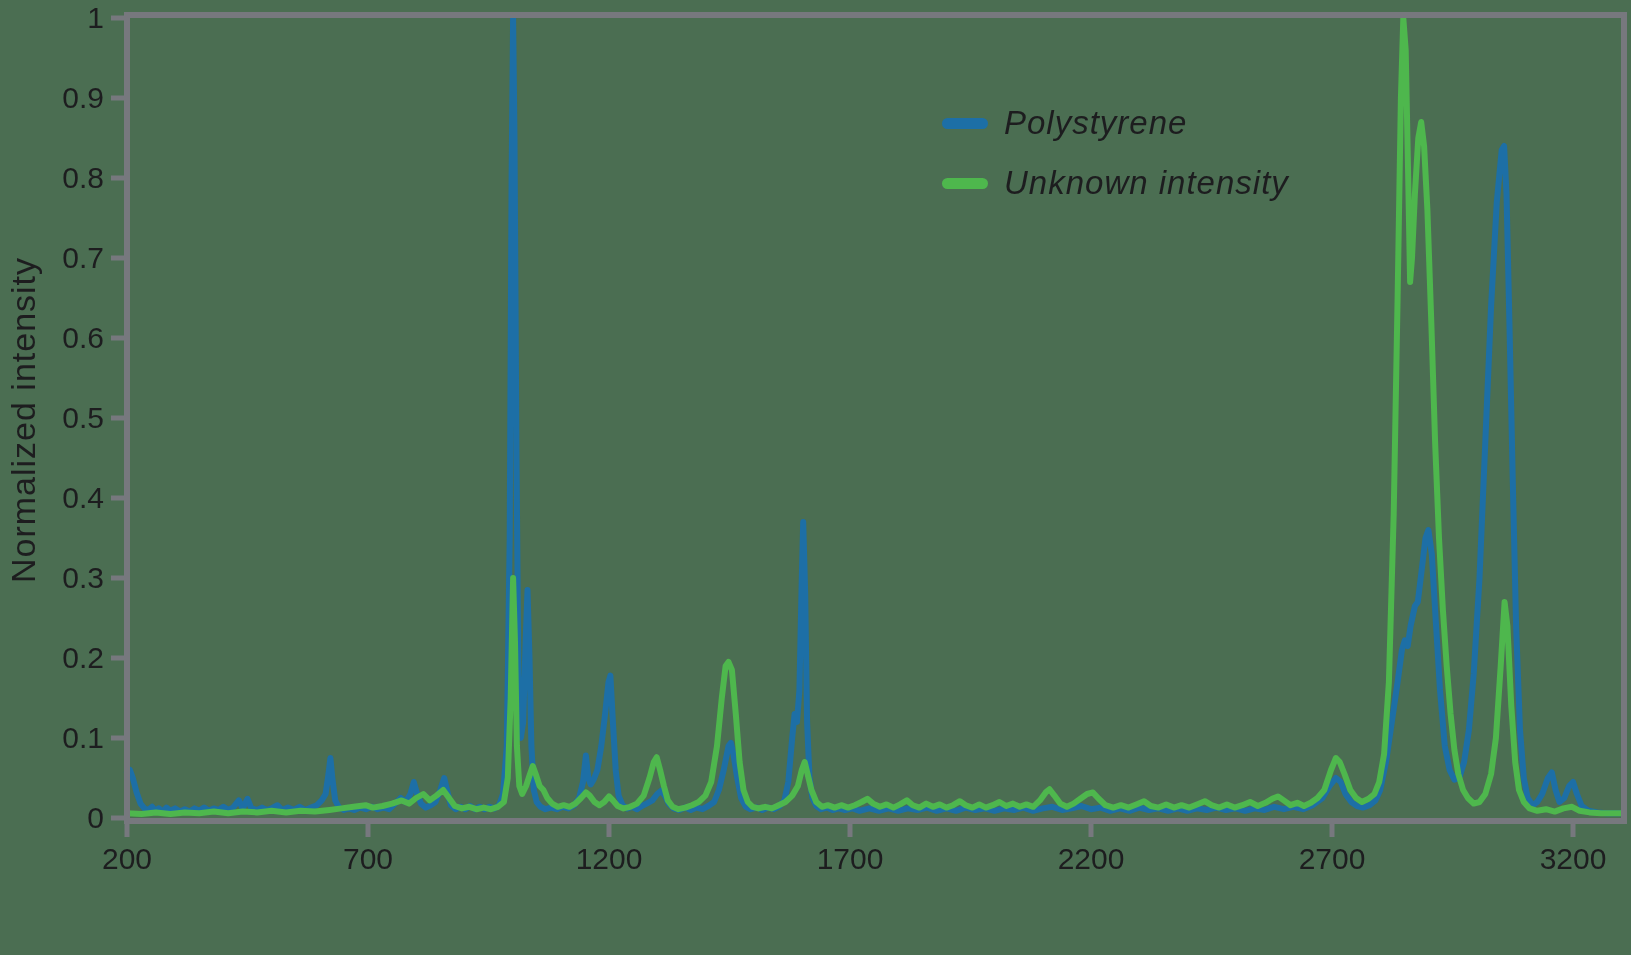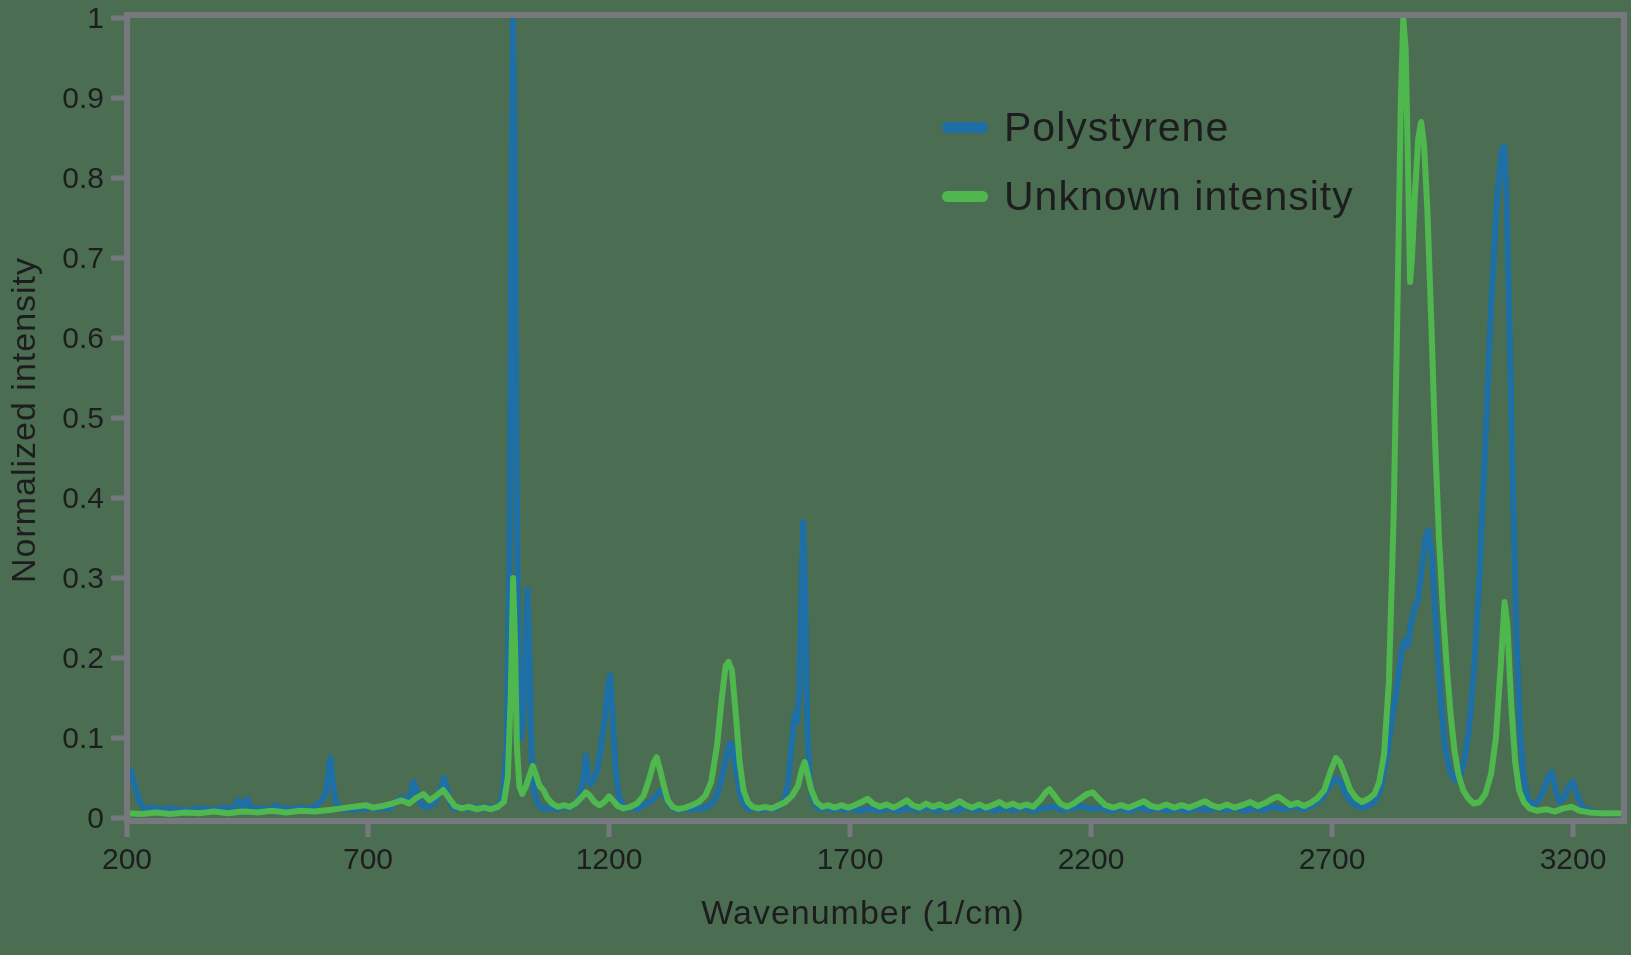--- a/index.html
+++ b/index.html
@@ -20,21 +20,21 @@
     left:4px;top:420px;transform-origin:0 0;
     transform:rotate(-90deg) translate(-50%,0);
   }
   #xlabel{left:863px;top:893px;transform:translateX(-50%);}
   #legend{
     position:absolute;left:942px;top:104px;
     display:flex;flex-direction:column;gap:22px;
   }
   .legend-row{display:flex;align-items:center;gap:16px;}
   .legend-swatch{width:46px;height:11px;border-radius:6px;flex:0 0 auto;}
-  .legend-label{color:#1d1d1f;font-size:41px;letter-spacing:1px;white-space:nowrap;}
+  .legend-label{color:#1d1d1f;font-size:33px;letter-spacing:1px;white-space:nowrap;font-style:italic;}
 </style>
 </head>
 <body>
 
 <div id="stage">
   <svg id="plot-svg" width="1631" height="955">
     <g id="ticks-layer">
         <line x1="111" y1="818" x2="127" y2="818" stroke="#77787e" stroke-width="5"></line>
         <text x="104" y="828" text-anchor="end" class="tick-label">0</text>
         <line x1="111" y1="738" x2="127" y2="738" stroke="#77787e" stroke-width="5"></line>
@@ -76,21 +76,20 @@
         <polyline points="127.0,772.4 129.9,770.0 132.8,778.0 136.6,792.4 140.5,803.6 144.4,808.4 148.2,810.0 152.1,806.8 155.0,810.8 158.8,808.4 162.7,811.6 166.5,807.6 170.4,810.8 175.2,808.4 180.0,811.6 184.8,809.2 189.7,811.6 194.5,808.4 199.3,810.8 204.1,807.6 208.9,810.8 213.8,808.4 218.6,810.0 223.4,806.8 228.2,810.0 233.0,807.6 238.8,800.4 242.7,808.4 247.5,798.8 251.4,808.4 257.1,810.0 262.0,807.6 266.8,810.0 271.6,808.4 277.4,805.2 282.2,810.0 288.0,807.6 293.8,810.0 299.6,806.8 305.3,810.0 311.1,807.6 316.9,805.2 321.7,800.4 325.6,794.0 328.5,774.0 330.4,758.0 332.3,778.0 335.2,800.4 339.1,807.6 343.9,810.0 348.7,808.4 354.5,810.0 360.3,807.6 366.1,809.2 371.9,806.8 377.6,809.2 383.4,807.6 389.2,809.2 395.0,803.6 400.8,798.0 405.6,802.0 410.4,794.0 413.8,782.0 417.2,794.0 421.0,803.6 425.8,807.6 430.7,805.2 435.5,802.0 440.3,790.0 444.2,778.0 447.0,790.0 450.9,805.2 455.7,809.2 460.5,806.8 465.4,809.2 470.2,806.0 475.0,809.2 479.8,806.8 484.6,809.2 489.5,806.8 494.3,808.4 499.1,805.2 503.0,794.0 506.8,746.0 509.7,538.0 511.6,178.0 513.1,18.0 514.5,138.0 516.5,458.0 518.4,674.0 520.8,738.0 523.2,722.0 525.6,642.0 527.5,590.0 529.5,658.0 531.4,746.0 533.8,790.0 536.7,802.0 540.6,806.8 545.4,809.2 551.2,807.6 556.9,809.2 562.7,806.8 568.5,808.4 574.3,805.2 579.1,798.0 583.0,782.0 585.9,755.6 588.3,778.0 590.7,784.4 593.6,779.6 597.4,770.0 601.3,746.0 605.1,714.0 608.5,682.0 610.4,675.6 612.9,722.0 615.7,770.0 618.6,795.6 622.5,805.2 627.3,808.4 632.1,806.8 637.0,809.2 641.8,806.0 646.6,803.6 652.4,800.4 657.2,794.0 661.1,790.8 664.9,795.6 668.8,803.6 673.6,808.4 679.4,810.0 685.2,807.6 690.9,810.0 696.7,807.6 702.5,809.2 708.3,806.0 714.1,802.0 718.9,790.0 723.7,770.0 728.5,746.0 730.9,742.8 733.4,754.0 737.2,778.0 741.1,798.0 745.9,806.8 750.7,809.2 756.5,807.6 762.3,810.0 768.1,807.6 773.8,809.2 779.6,806.0 784.4,800.4 788.3,782.0 792.2,738.0 794.6,714.0 797.0,722.0 799.4,690.0 801.8,578.0 803.2,522.0 805.2,594.0 807.1,722.0 809.5,778.0 812.4,798.0 816.3,806.0 821.1,809.2 826.9,807.6 832.6,810.0 838.4,808.4 845.2,810.0 852.4,808.4 859.6,810.8 869.3,808.4 878.9,810.8 888.6,808.4 898.2,810.8 907.8,808.4 917.5,810.0 927.1,807.6 936.8,810.8 946.4,808.4 956.0,810.8 965.7,807.6 975.3,810.0 985.0,808.4 994.6,810.8 1004.2,808.4 1013.9,810.0 1023.5,807.6 1033.2,810.8 1042.8,808.4 1052.4,806.8 1062.1,810.0 1071.7,808.4 1081.4,806.0 1091.0,809.2 1100.6,807.6 1110.3,810.8 1119.9,808.4 1129.6,810.8 1139.2,807.6 1148.8,810.0 1158.5,808.4 1168.1,810.8 1177.8,808.4 1187.4,810.8 1197.0,808.4 1206.7,810.0 1216.3,807.6 1226.0,810.0 1235.6,808.4 1245.2,810.8 1254.9,808.4 1264.5,810.0 1274.2,806.8 1283.8,809.2 1293.4,806.8 1303.1,809.2 1312.7,805.2 1322.4,798.0 1329.6,786.0 1335.9,778.0 1340.7,782.0 1345.5,794.0 1351.3,802.0 1357.1,806.0 1362.8,807.6 1369.6,805.2 1375.4,800.4 1380.2,790.0 1386.0,762.0 1391.8,722.0 1397.6,682.0 1401.9,650.0 1404.8,640.4 1407.7,646.0 1410.6,626.0 1414.9,606.0 1417.8,602.0 1421.7,570.0 1425.5,538.0 1428.4,530.0 1431.8,554.0 1435.6,618.0 1440.0,690.0 1444.8,746.0 1449.6,770.0 1454.4,779.6 1459.2,778.0 1464.1,762.0 1468.9,730.0 1473.7,674.0 1479.5,578.0 1485.3,442.0 1491.1,306.0 1496.8,202.0 1501.7,150.0 1504.1,146.0 1506.5,194.0 1509.4,322.0 1512.8,482.0 1516.1,626.0 1520.0,730.0 1523.8,778.0 1527.7,798.0 1532.5,805.2 1537.3,802.0 1542.2,794.0 1547.9,778.0 1551.8,772.4 1555.6,790.0 1559.5,802.0 1564.3,798.0 1569.1,786.0 1573.0,782.0 1576.9,794.0 1581.7,806.0 1588.4,810.8 1597.1,812.4 1606.7,813.2 1616.4,813.2 1623.6,813.2" fill="none" stroke="#1d6fa6" stroke-width="6" stroke-linejoin="round" stroke-linecap="round"></polyline>
         <polyline points="127.0,813.2 141.5,814.0 155.9,812.4 170.4,814.0 184.8,812.4 199.3,813.2 213.8,811.6 228.2,813.2 242.7,811.6 257.1,812.4 271.6,810.8 286.1,812.4 300.5,810.8 315.0,811.6 329.4,810.0 341.5,808.4 353.5,806.8 365.6,805.2 372.8,807.6 382.5,806.0 392.1,803.6 401.7,800.4 409.0,803.6 416.2,798.0 423.4,794.0 429.7,800.4 436.4,795.6 443.2,790.0 449.0,798.0 454.8,806.0 462.0,808.4 469.2,806.8 476.4,809.2 483.7,807.6 490.9,809.2 498.1,806.8 503.9,802.0 507.8,778.0 510.7,698.0 513.1,578.0 515.0,642.0 516.9,746.0 519.3,786.0 522.2,794.0 526.1,786.0 530.0,774.0 532.8,766.0 535.7,774.0 539.6,786.0 543.4,790.0 547.3,798.0 552.1,803.6 557.9,806.8 563.7,805.2 569.5,806.8 575.3,803.6 581.0,798.0 585.9,792.4 589.7,795.6 594.5,802.0 599.4,805.2 604.2,802.0 609.0,796.4 612.9,800.4 617.7,806.0 623.5,808.4 630.2,806.8 637.0,803.6 643.7,795.6 649.5,778.0 653.8,762.0 656.7,757.2 660.1,770.0 663.9,786.0 667.8,800.4 672.6,806.8 678.4,809.2 685.2,807.6 691.9,805.2 698.7,802.0 705.4,795.6 711.2,782.0 717.0,746.0 721.8,698.0 725.6,666.0 728.5,662.0 731.9,670.0 735.8,714.0 739.6,762.0 743.5,790.0 747.8,802.0 752.6,806.8 758.4,808.4 765.2,806.8 771.9,808.4 778.7,805.2 785.4,802.0 792.2,795.6 797.9,786.0 801.8,770.0 804.7,762.0 807.6,774.0 811.4,790.0 816.3,802.0 822.0,806.8 827.8,805.2 834.6,807.6 841.3,805.2 848.1,807.6 854.8,805.2 861.6,802.0 867.4,798.8 873.1,803.6 879.9,806.8 886.6,804.4 893.4,807.6 900.1,804.4 906.9,800.4 912.7,805.2 919.4,807.6 926.2,803.6 932.9,806.8 939.7,804.4 946.4,807.6 953.1,805.2 959.9,801.2 965.7,805.2 972.4,807.6 979.2,804.4 985.9,807.6 992.7,805.2 999.4,802.0 1006.2,806.0 1012.9,803.6 1019.7,806.8 1026.4,804.4 1033.2,806.8 1039.9,800.4 1045.7,792.4 1049.5,789.2 1054.4,795.6 1060.2,803.6 1066.9,806.8 1073.6,803.6 1080.4,798.8 1087.1,794.0 1092.9,792.4 1098.7,798.8 1105.5,805.2 1113.2,807.6 1120.9,805.2 1128.6,807.6 1136.3,804.4 1144.0,801.2 1150.8,806.0 1158.5,807.6 1166.2,804.4 1173.9,807.6 1181.6,805.2 1189.3,807.6 1197.0,804.4 1204.8,801.2 1211.5,805.2 1219.2,807.6 1226.9,804.4 1234.6,807.6 1242.3,805.2 1250.1,802.0 1257.8,806.0 1265.5,802.8 1272.2,798.8 1278.0,796.4 1283.8,800.4 1290.5,805.2 1297.3,802.8 1304.0,806.0 1310.8,802.8 1317.5,798.0 1324.3,790.0 1331.0,770.0 1335.9,758.0 1339.7,762.0 1344.5,774.0 1350.3,790.0 1356.1,798.0 1361.9,802.0 1368.6,798.8 1374.4,794.0 1379.2,782.0 1384.1,754.0 1388.9,682.0 1393.7,514.0 1397.6,298.0 1400.9,98.0 1403.3,18.0 1405.7,50.0 1408.2,178.0 1410.1,282.0 1412.0,258.0 1414.9,194.0 1418.3,138.0 1421.2,122.0 1424.1,146.0 1427.4,210.0 1431.3,322.0 1435.1,442.0 1439.0,538.0 1442.9,610.0 1446.7,666.0 1450.6,714.0 1454.4,750.0 1458.3,774.0 1463.1,790.0 1467.9,798.0 1473.7,803.6 1479.5,802.0 1485.3,794.0 1491.1,774.0 1495.9,738.0 1500.7,666.0 1504.6,602.0 1507.4,626.0 1511.3,706.0 1515.2,762.0 1519.0,790.0 1523.8,802.0 1529.6,808.4 1537.3,810.8 1546.0,809.2 1554.7,811.6 1563.4,808.4 1572.0,806.8 1579.7,810.8 1589.4,812.4 1601.0,813.2 1612.5,813.2 1623.6,813.2" fill="none" stroke="#4eb74d" stroke-width="6" stroke-linejoin="round" stroke-linecap="round"></polyline>
       </g>
     <g id="frame-layer">
         <rect x="127" y="15" width="1497" height="806" fill="none" stroke="#77787e" stroke-width="6"></rect>
       </g>
   </svg>
 
   <div id="ylabel" class="axis-title">Normalized intensity</div>
 
-  <div id="xlabel" class="axis-title">Wavenumber (1/cm)</div>
 
   <div id="legend">
     <div class="legend-row">
       <span class="legend-swatch" style="background: rgb(29, 111, 166);"></span>
       <span class="legend-label">Polystyrene</span>
     </div>
     <div class="legend-row">
       <span class="legend-swatch" style="background: rgb(78, 183, 77);"></span>
       <span class="legend-label">Unknown intensity</span>
     </div>

